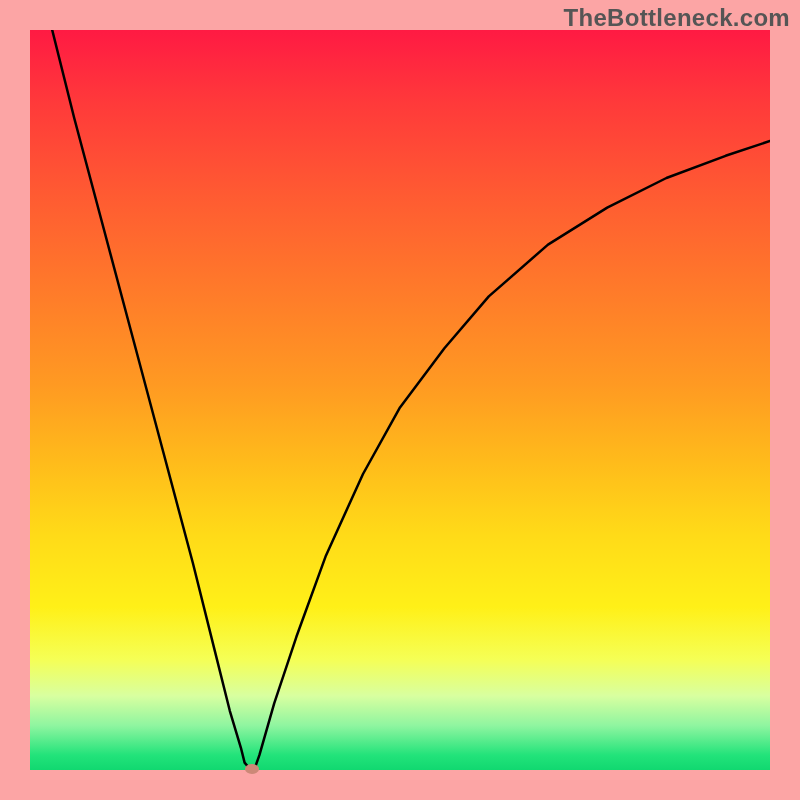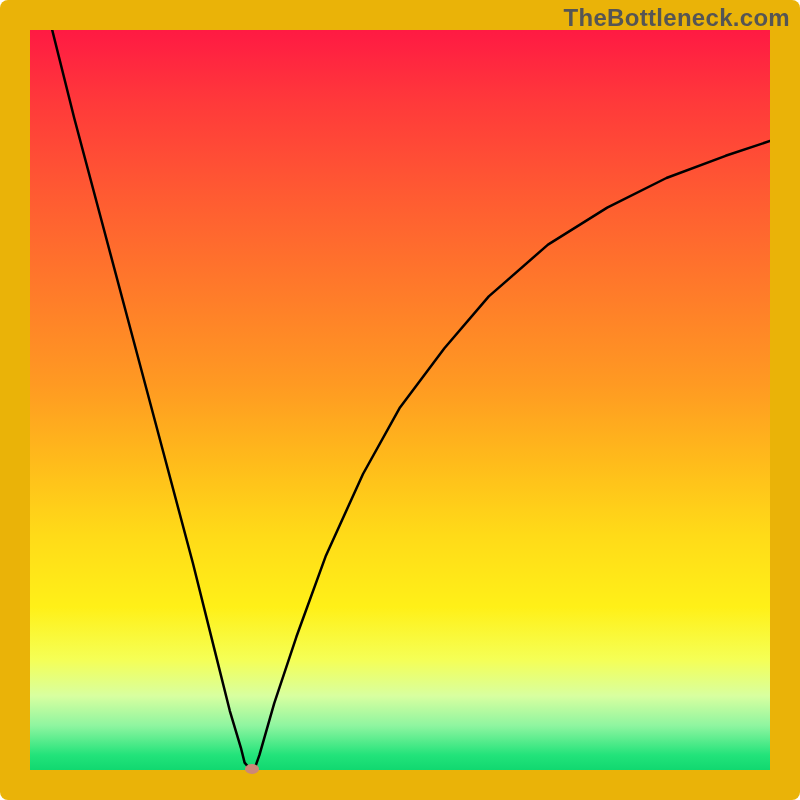--- a/index.html
+++ b/index.html
@@ -8,22 +8,21 @@
     width: 800px;
     height: 800px;
     background: #fff;
     font-family: Arial, Helvetica, sans-serif;
     overflow: hidden;
   }
   .container {
     position: relative;
     width: 800px;
     height: 800px;
-    background: #eab308;
-    border-radius: 8px;
+    background: #fca5a5;
   }
   .watermark {
     position: absolute;
     top: 4px;
     right: 10px;
     color: #555;
     font-size: 24px;
     font-weight: 600;
     z-index: 10;
     letter-spacing: 0.3px;

